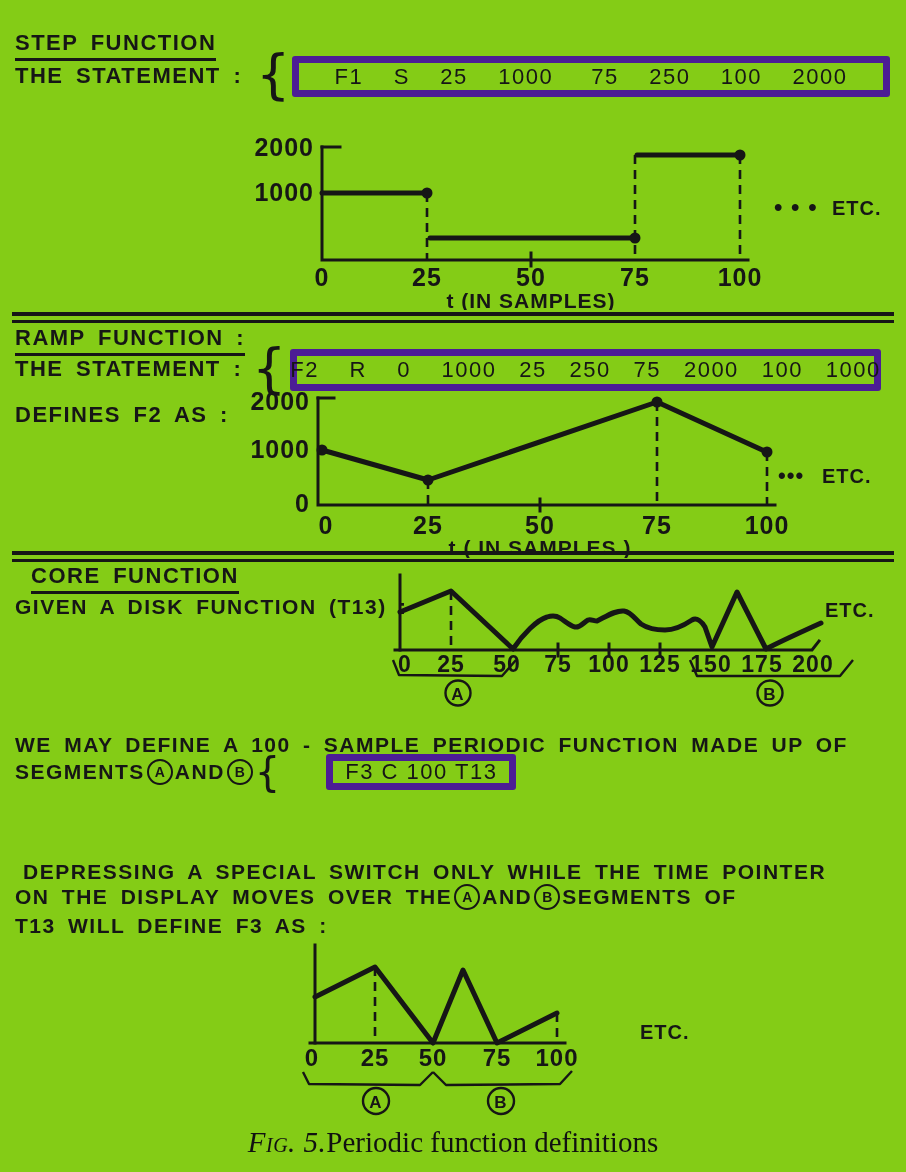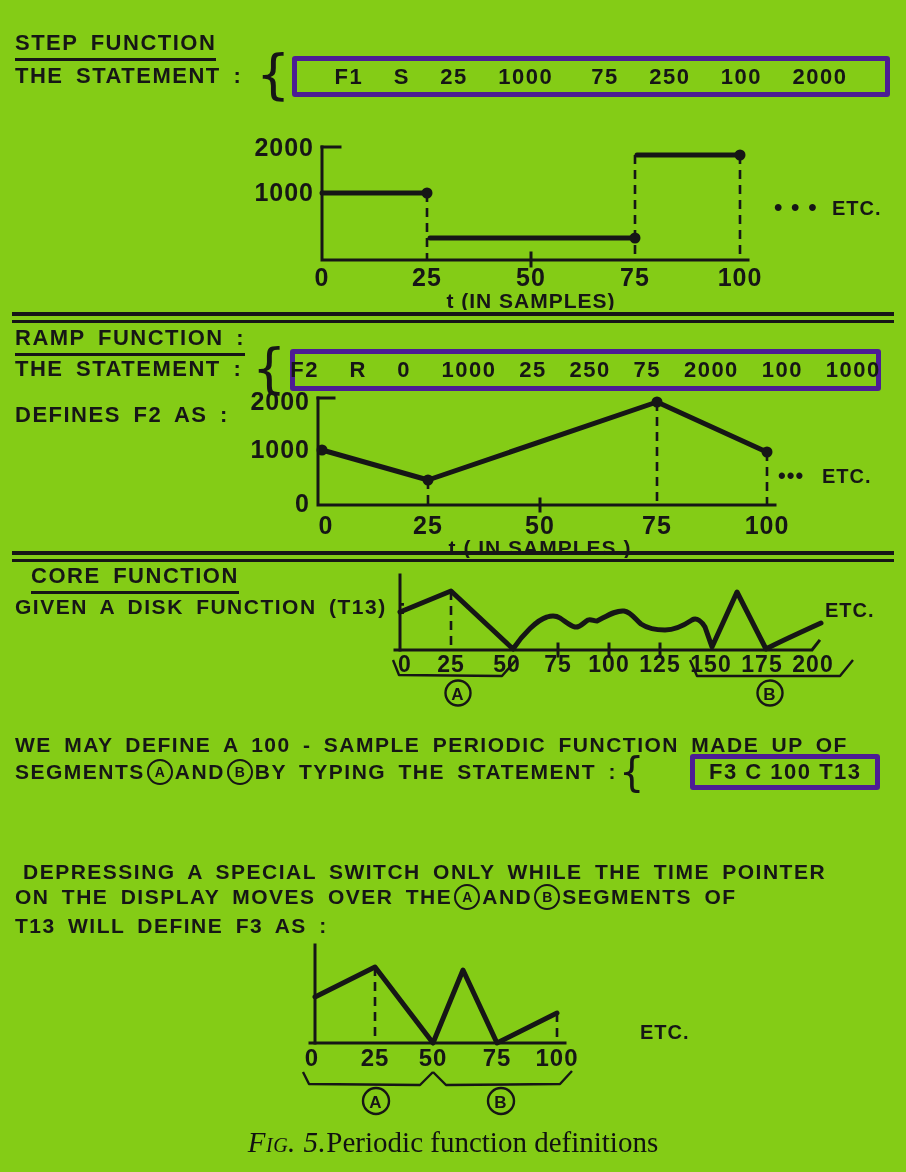--- a/index.html
+++ b/index.html
@@ -3,22 +3,22 @@
 <meta charset="utf-8">
 <style>
   html,body { margin:0; padding:0; background:#ffffff; }
   #page { position:relative; width:906px; height:1172px; background:#84cc16; overflow:hidden;
           font-family:"Liberation Sans", sans-serif; color:#161616; }
   .abs { position:absolute; }
   .hand { font-weight:700; letter-spacing:1.5px; word-spacing:5px; color:#161616; white-space:nowrap; }
   .h22 { font-size:22px; }
   .h21 { font-size:21px; }
   .uline { border-bottom:3px solid #161616; padding-bottom:2px; display:inline-block; }
-  .stmt-box { border:5px solid #4c1d95; border-radius:3px; display:flex; align-items:center;
-              justify-content:center; white-space:pre; font-weight:700; letter-spacing:1.5px;
+  .stmt-box { border:7px solid #4c1d95; border-radius:3px; display:flex; align-items:center;
+              justify-content:center; white-space:pre; font-weight:400; letter-spacing:1.5px;
               word-spacing:0; box-sizing:border-box; color:#161616; }
   .brace { font-family:"DejaVu Sans", sans-serif; font-weight:400; color:#161616; line-height:1; }
   .brace-lg { font-size:54px; }
   .brace-sm { font-size:40px; }
   .divider { border-top:4px solid #161616; border-bottom:3px solid #161616; height:4px; }
   .circ { display:inline-flex; align-items:center; justify-content:center; width:22px; height:22px;
           border:2.5px solid #161616; border-radius:50%; font-size:14px; font-weight:700;
           letter-spacing:0; word-spacing:0; flex:0 0 auto; }
   .inline-row { display:flex; align-items:center; gap:2px; }
   svg text { font-family:"Liberation Sans", sans-serif; font-weight:700; fill:#161616; letter-spacing:1px; }
@@ -140,21 +140,20 @@
     <text x="385" y="140" text-anchor="middle" font-size="17">B</text>
     <text x="440" y="57" font-size="20">ETC.</text>
   </svg>
 
   <div class="abs hand h21" style="left:15px; top:733px;">WE MAY DEFINE A 100 - SAMPLE PERIODIC FUNCTION MADE UP OF</div>
   <div class="abs inline-row" style="left:15px; top:752px; height:40px;">
     <span class="hand h21">SEGMENTS</span>
     <span class="circ">A</span>
     <span class="hand h21">AND</span>
     <span class="circ">B</span>
-    <span class="hand h21">BY TYPING THE STATEMENT :</span>
     <span class="brace brace-sm">{</span>
     <span class="stmt-box" style="width:190px; height:36px; font-size:22px;margin-left:44px;"><span>F3 C 100 T13</span></span>
   </div>
 
   <div class="abs hand h21" style="left:15px; top:860px;margin-left:8px;">DEPRESSING A SPECIAL SWITCH ONLY WHILE THE TIME POINTER</div>
   <div class="abs inline-row" style="left:15px; top:884px; height:26px;">
     <span class="hand h21">ON THE DISPLAY MOVES OVER THE</span>
     <span class="circ">A</span>
     <span class="hand h21">AND</span>
     <span class="circ">B</span>

